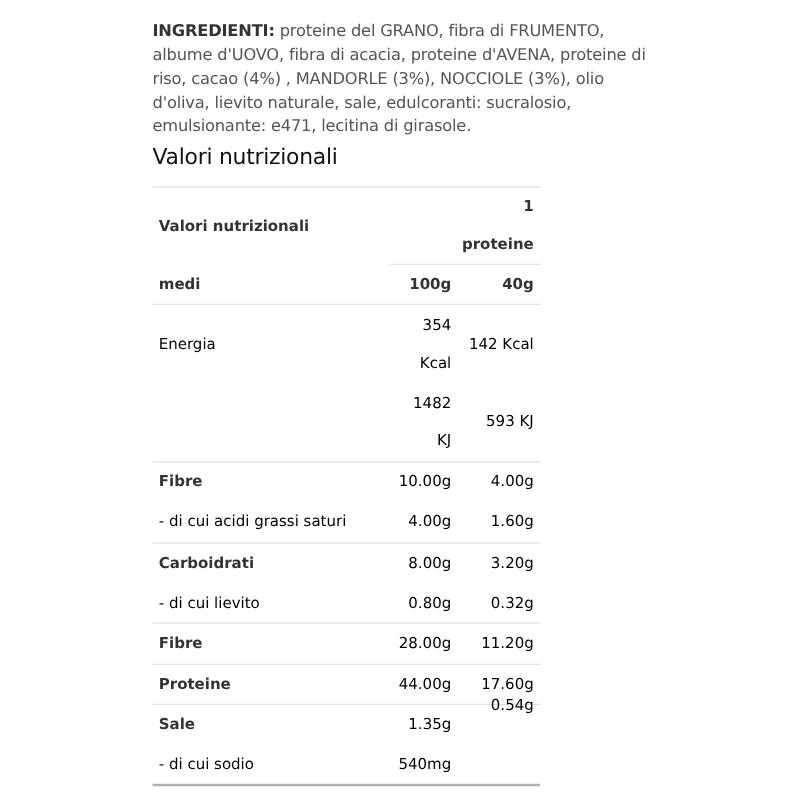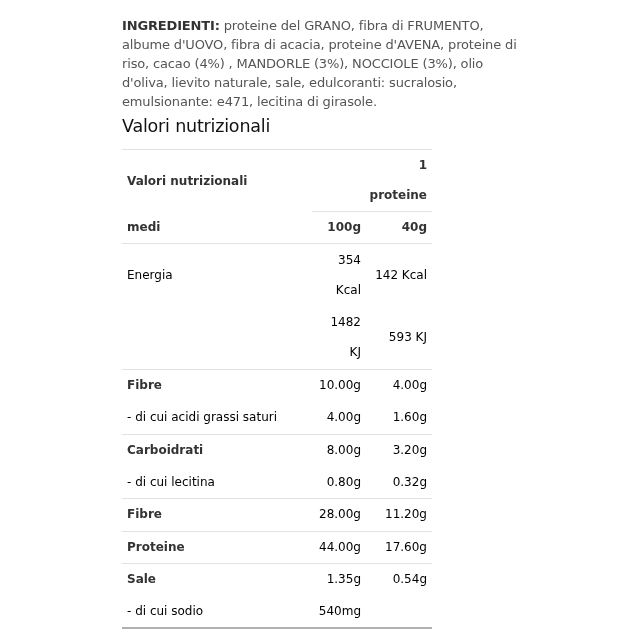--- a/index.html
+++ b/index.html
@@ -54,32 +54,32 @@
   <div class="cell r" style="right:5px;top:229px;">4.00g</div>
 
   <div class="cell" style="left:5px;top:261px;">- di cui acidi grassi saturi</div>
   <div class="cell r" style="right:71px;top:261px;">4.00g</div>
   <div class="cell r" style="right:5px;top:261px;">1.60g</div>
 
   <div class="cell bold" style="left:5px;top:294px;">Carboidrati</div>
   <div class="cell r" style="right:71px;top:294px;">8.00g</div>
   <div class="cell r" style="right:5px;top:294px;">3.20g</div>
 
-  <div class="cell" style="left:5px;top:326px;">- di cui lecitina</div>
+  <div class="cell" style="left:5px;top:326px;">- di cui lievito</div>
   <div class="cell r" style="right:71px;top:326px;">0.80g</div>
   <div class="cell r" style="right:5px;top:326px;">0.32g</div>
 
   <div class="cell bold" style="left:5px;top:358px;">Fibre</div>
   <div class="cell r" style="right:71px;top:358px;text-align:right;">28.00g</div>
   <div class="cell r" style="right:5px;top:358px;">11.20g</div>
 
   <div class="cell bold" style="left:5px;top:391px;">Proteine</div>
   <div class="cell r" style="right:71px;top:391px;">44.00g</div>
   <div class="cell r" style="right:5px;top:391px;">17.60g</div>
 
   <div class="cell bold" style="left:5px;top:423px;">Sale</div>
   <div class="cell r" style="right:71px;top:423px;">1.35g</div>
-  <div class="cell r" style="right:5px;top:423px;">0.54g</div>
+  <div class="cell r" style="right:5px;top:408px;">0.54g</div>
 
   <div class="cell" style="left:5px;top:455px;">- di cui sodio</div>
   <div class="cell r" style="right:71px;top:455px;">540mg</div>
   <div class="cell r" style="right:5px;top:455px;margin-top:40px;">216mg</div>
 </div>
 
 </body></html>

